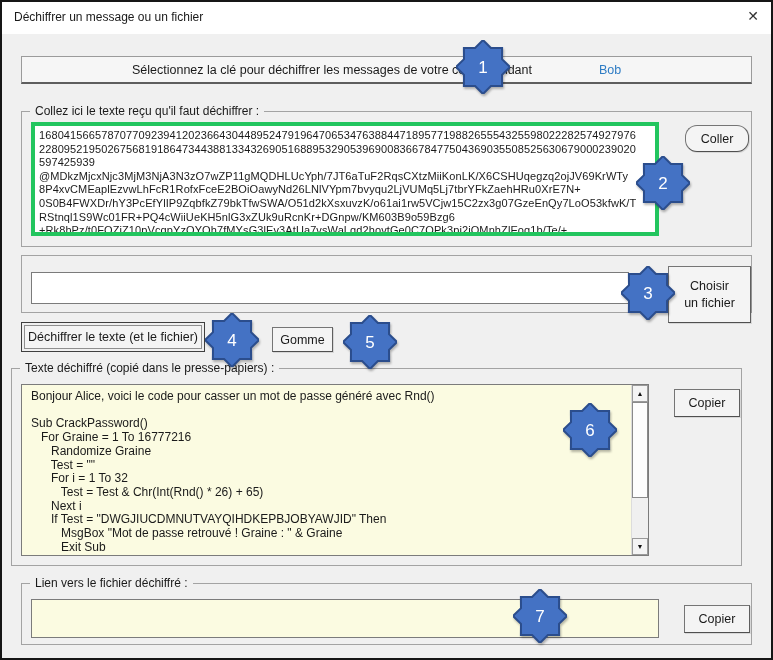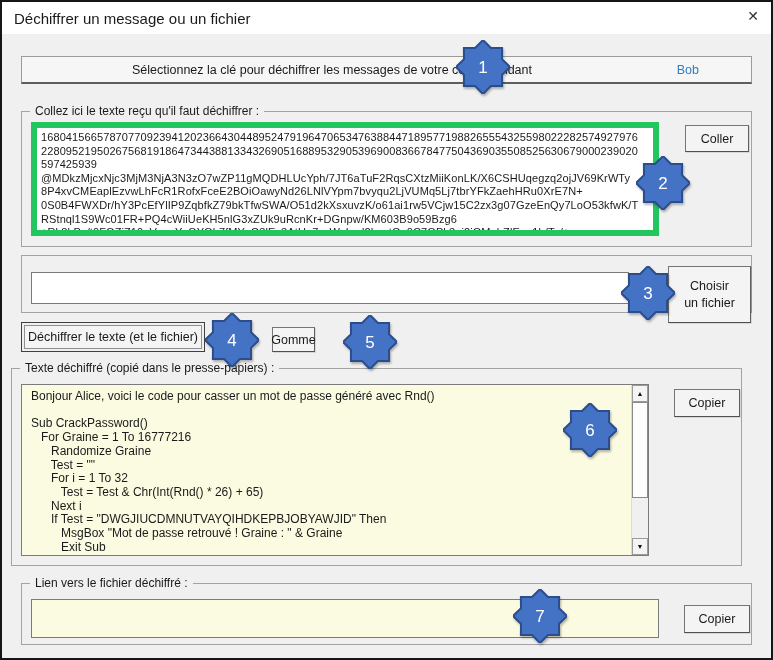--- a/index.html
+++ b/index.html
@@ -7,81 +7,81 @@
   body { font-family:"Liberation Sans","DejaVu Sans",sans-serif; }
 
   .window {
     position:relative; width:773px; height:660px;
     background:#f0f0f0; border:2px solid #161616; overflow:hidden;
     color:#1a1a1a;
   }
 
   
   .titlebar { position:absolute; left:0; top:0; right:0; height:32px; background:#ffffff; }
-  .title { position:absolute; left:12px; top:8px; font-size:15px; }
+  .title { position:absolute; left:12px; top:8px; font-size:12px; }
   .close { position:absolute; right:12px; top:6px; font-size:14px; color:#333; cursor:default; line-height:16px; }
 
   
   .btn {
     position:absolute; display:flex; align-items:center; justify-content:center;
     background:#f4f4f4; border:1px solid #757575;
     border-bottom-color:#4f4f4f; border-right-color:#5f5f5f;
     box-shadow:1px 1px 0 rgba(0,0,0,0.10);
     font-size:12.5px; color:#1a1a1a; font-family:inherit;
   }
 
   
   .key-btn {
     position:absolute; left:19px; top:54px; width:731px; height:28px;
     background:#f6f6f6; border:1px solid #9b9b9b; border-bottom:2px solid #5e5e5e;
     font-size:12.5px;
   }
   .key-label { position:absolute; left:110px; top:50%; transform:translateY(-50%); white-space:nowrap; }
-  .key-value { position:absolute; left:577px; width:100px; text-align:right; top:50%; transform:translateY(-50%); color:#2e7cc4; }
+  .key-value { position:absolute; left:577px; width:100px; text-align:left; top:50%; transform:translateY(-50%); color:#2e7cc4; }
 
   
   .groupbox { position:absolute; border:1px solid #a3a3a3; }
   .legend {
     position:absolute; top:-8px; left:8px; padding:0 5px;
     background:#f0f0f0; font-size:12px; white-space:nowrap;
   }
   .gb1 { left:19px; top:109px; width:731px; height:136px; }
   .gb2 { left:19px; top:253px; width:731px; height:58px; }
   .gb3 { left:9px; top:366px; width:731px; height:198px; }
   .gb4 { left:19px; top:581px; width:731px; height:62px; }
 
   
   .cipherbox {
     position:absolute; left:9px; top:10px; width:628px; height:114px;
-    background:#ffffff; border:6px solid #22c55e;
+    background:#ffffff; border:4px solid #22c55e;
     padding:3px 4px; overflow:hidden;
     font-size:11px; line-height:13.6px;
   }
   .cipher-line { white-space:pre; letter-spacing:0.1px; }
 
-  .coller-btn { left:663px; top:13px; width:64px; height:27px; }
+  .coller-btn { left:663px; top:13px; width:64px; height:27px;border-radius:12px; }
 
   
   .filefield {
     position:absolute; left:9px; top:16px; width:598px; height:32px;
     background:#ffffff; border:1px solid #7b7b7b;
     font-size:12px; padding:6px;
   }
   .choisir-btn { left:646px; top:10px; width:83px; height:57px; flex-direction:column; line-height:1.3; }
 
   
   .btn-default {
     position:absolute; left:19px; top:320px; width:184px; height:30px;
     border:1px solid #3f3f3f; background:#f0f0f0; padding:2px;
   }
   .btn-default-inner {
     width:100%; height:100%; border:1px solid #8f8f8f; background:#f4f4f4;
     display:flex; align-items:center; justify-content:center; font-size:12.5px;
   }
-  .gomme-btn { left:270px; top:325px; width:43px; height:25px; }
+  .gomme-btn { left:270px; top:325px; width:61px; height:25px; }
 
   
   .yellowbox {
     position:absolute; left:9px; top:15px; width:628px; height:172px;
     background:#fbfbe1; border:1px solid #7b7b7b; overflow:hidden;
   }
   .codelines { position:absolute; left:0; top:0; right:18px; bottom:0; padding:5px 4px 17px 9px; overflow:hidden; }
   .code-line { white-space:pre; font-size:12px; line-height:13.7px; }
 
   

